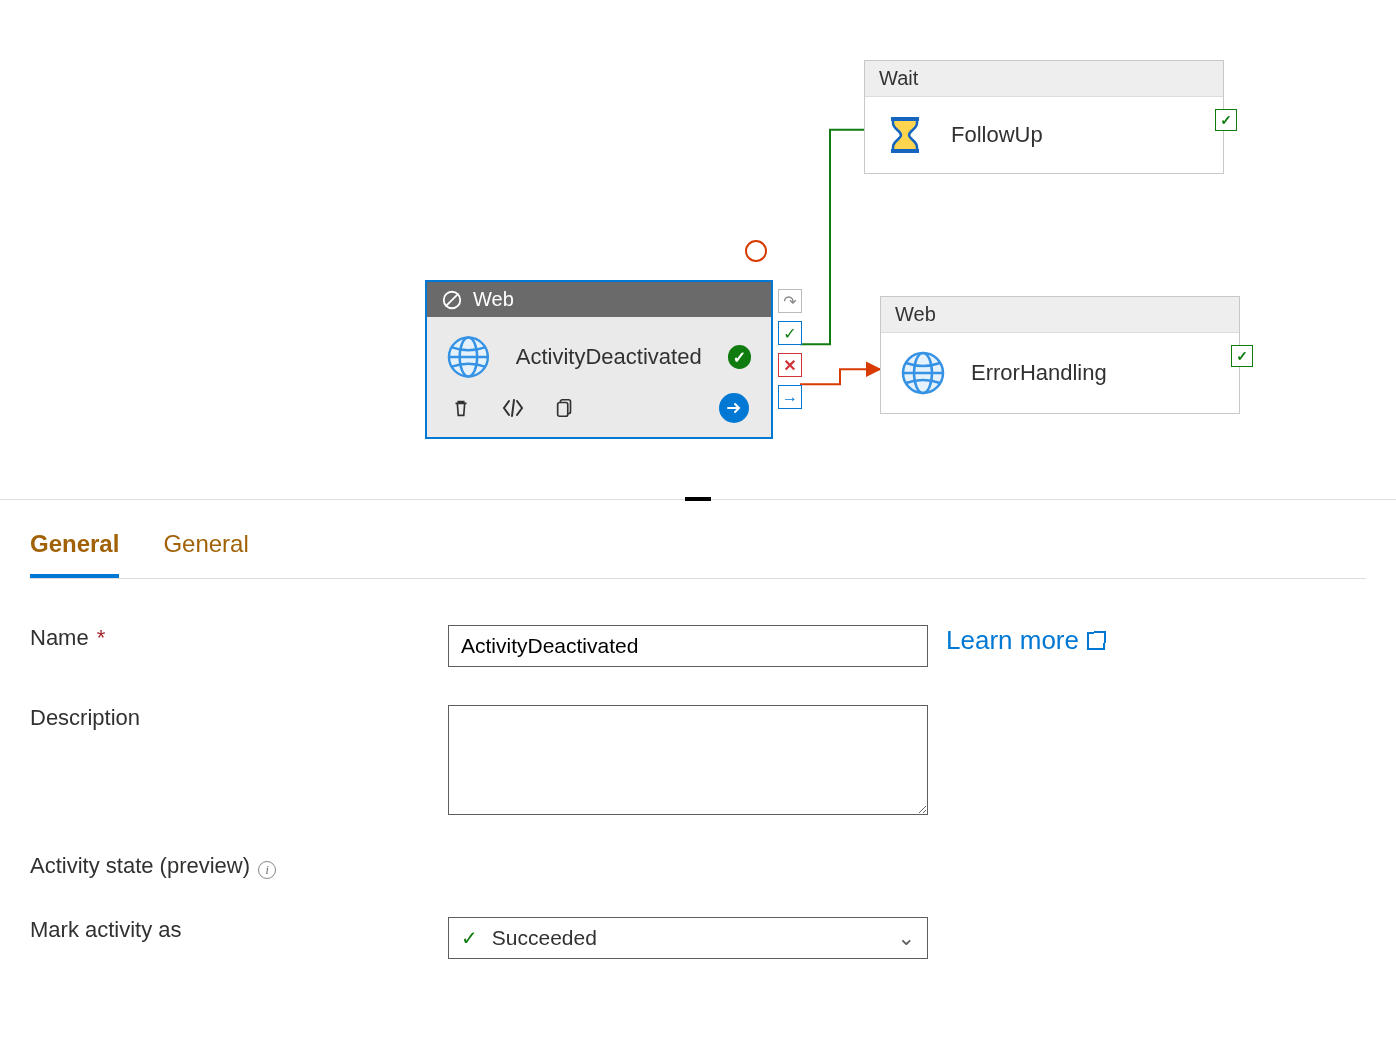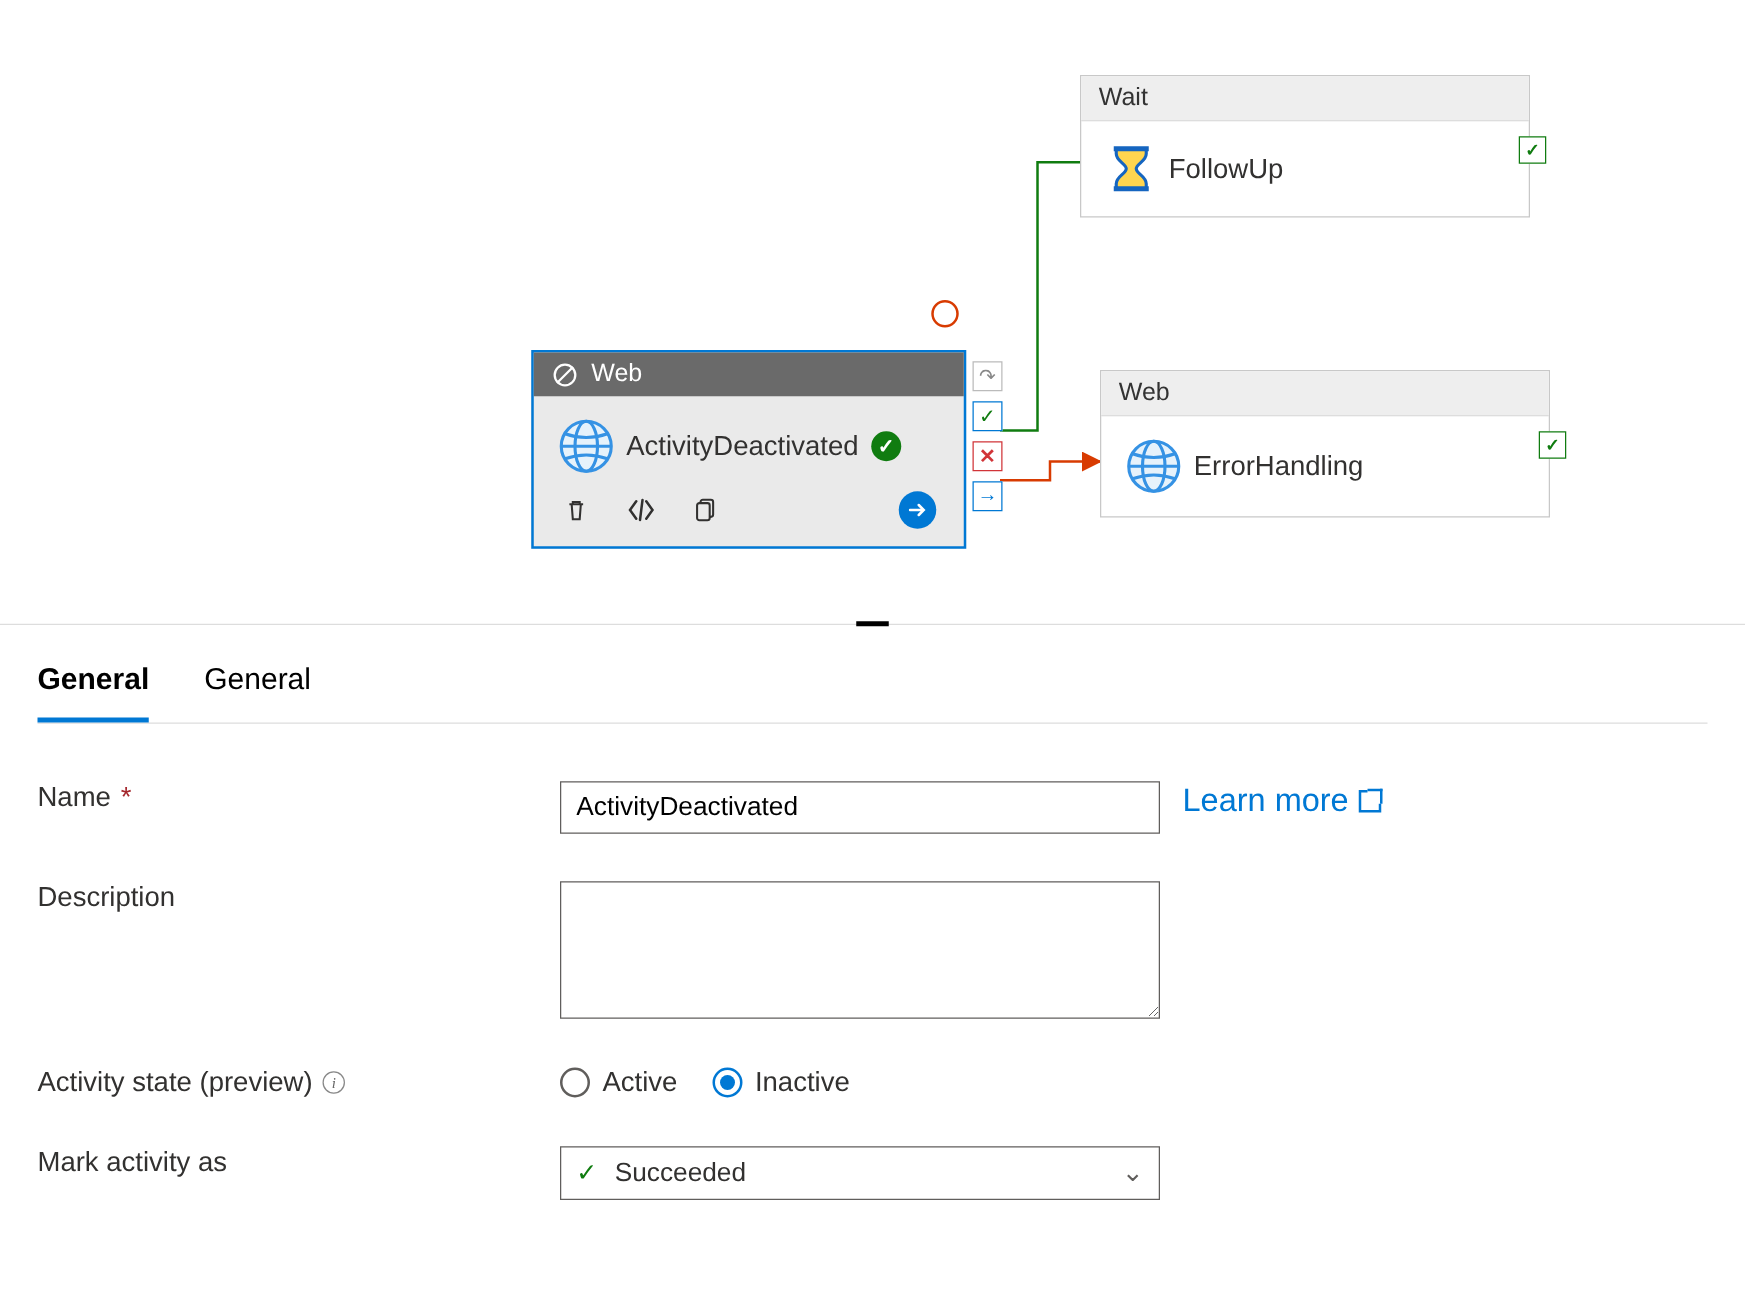--- a/index.html
+++ b/index.html
@@ -28,21 +28,21 @@
     font-size: 20px;
     color: #333;
     display: flex;
     align-items: center;
     gap: 10px;
     border-bottom: 1px solid #ddd;
   }
   .node-body {
     display: flex;
     align-items: center;
-    gap: 10px;
+    gap: 26px;
     padding: 18px 20px;
     font-size: 22px;
   }
   
   .node.selected {
     border: 2px solid #0078d4;
     background: #eaeaea;
   }
   .node.selected .node-header {
     background: #6a6a6a;
@@ -142,39 +142,39 @@
   }
   .tabs {
     display:flex;
     gap:44px;
     border-bottom:1px solid #ddd;
     margin-top:16px;
   }
   .tab {
     padding: 14px 0 16px 0;
     font-size:24px;
-    color:#000000;
+    color:#a16207;
     cursor:pointer;
   }
   .tab.active {
     font-weight:600;
     border-bottom:4px solid #0078d4;
   }
   .form-row {
     display:grid;
     grid-template-columns: 400px 480px auto;
     align-items:flex-start;
     gap:18px;
     margin-top:38px;
   }
   .form-row.top-extra { margin-top:46px; }
   .field-label {
     font-size:22px;
     display:flex;
-    align-items:center;
+    align-items:flex-end;
     gap:8px;
   }
   .req { color:#a4262c; }
   .info-icon {
     width:18px;height:18px;border:1px solid #888;border-radius:50%;
     display:inline-flex;align-items:center;justify-content:center;
     font-size:12px;color:#666;font-style:italic;font-family:serif;
   }
   .text-input {
     width:100%;
@@ -363,32 +363,20 @@
     </div>
     <textarea class="text-input" style=""></textarea>
     <div></div>
   </div>
 
   <div class="form-row">
     <div class="field-label">
       <span>Activity state (preview)</span>
       <span class="info-icon">i</span>
     </div>
-    <div class="radio-group">
-      <span class="radio">
-        <span class="radio-circle"></span>
-        <span>Active</span>
-      </span>
-      <span class="radio selected">
-        <span class="radio-circle">
-            <span class="radio-dot"></span>
-          </span>
-        <span>Inactive</span>
-      </span>
-    </div>
     <div></div>
   </div>
 
   <div class="form-row">
     <div class="field-label">
       <span>Mark activity as</span>
     </div>
     <div class="select-box">
       <span class="ok-check">✓</span>
       <span>Succeeded</span>

